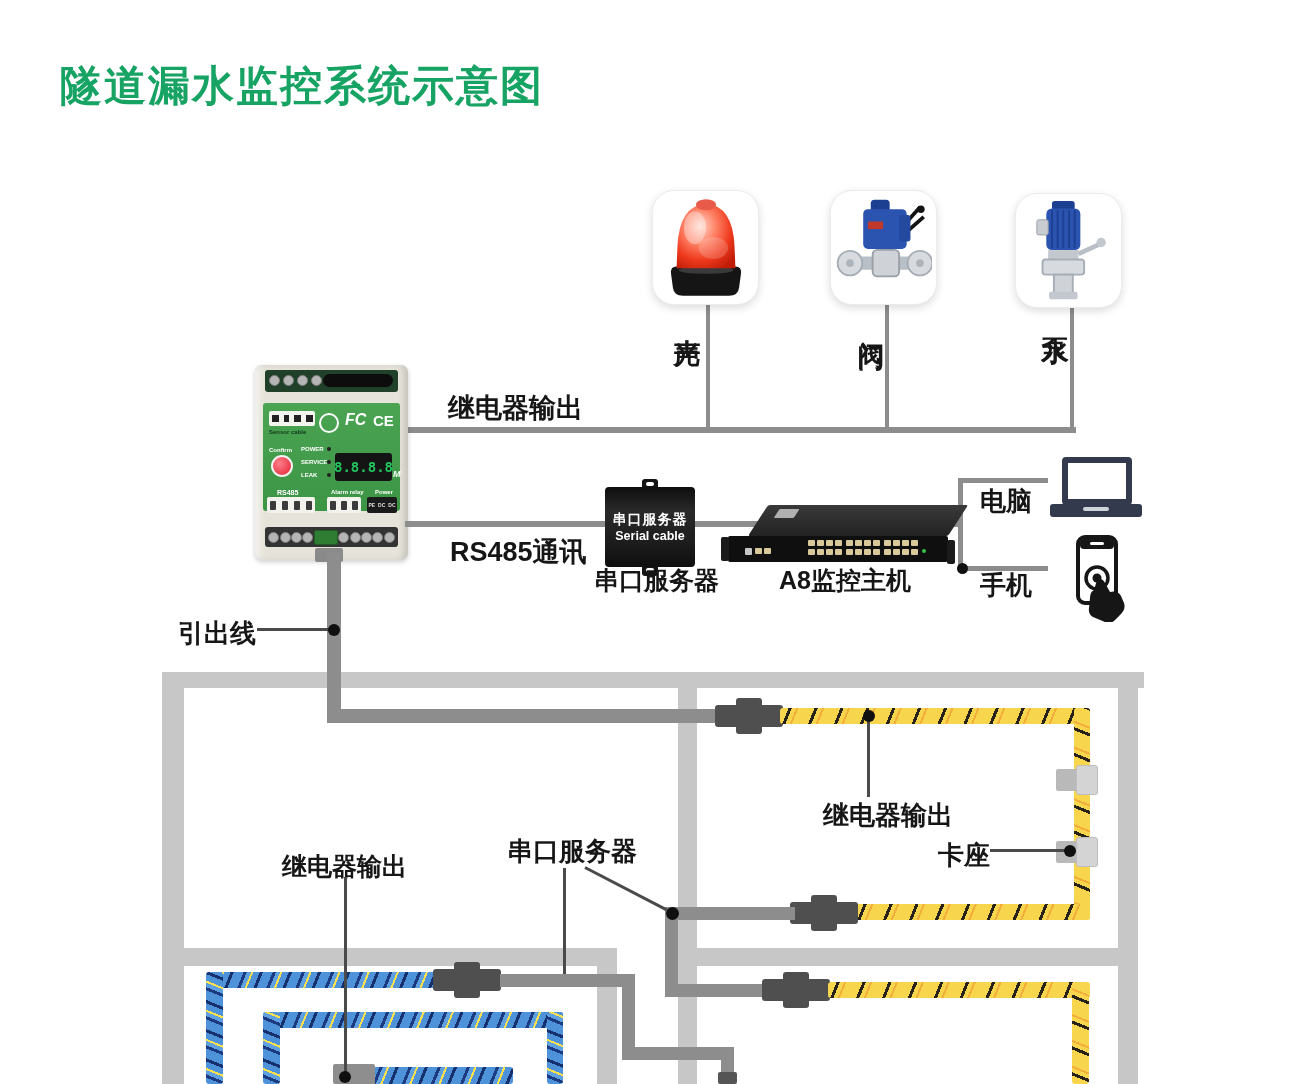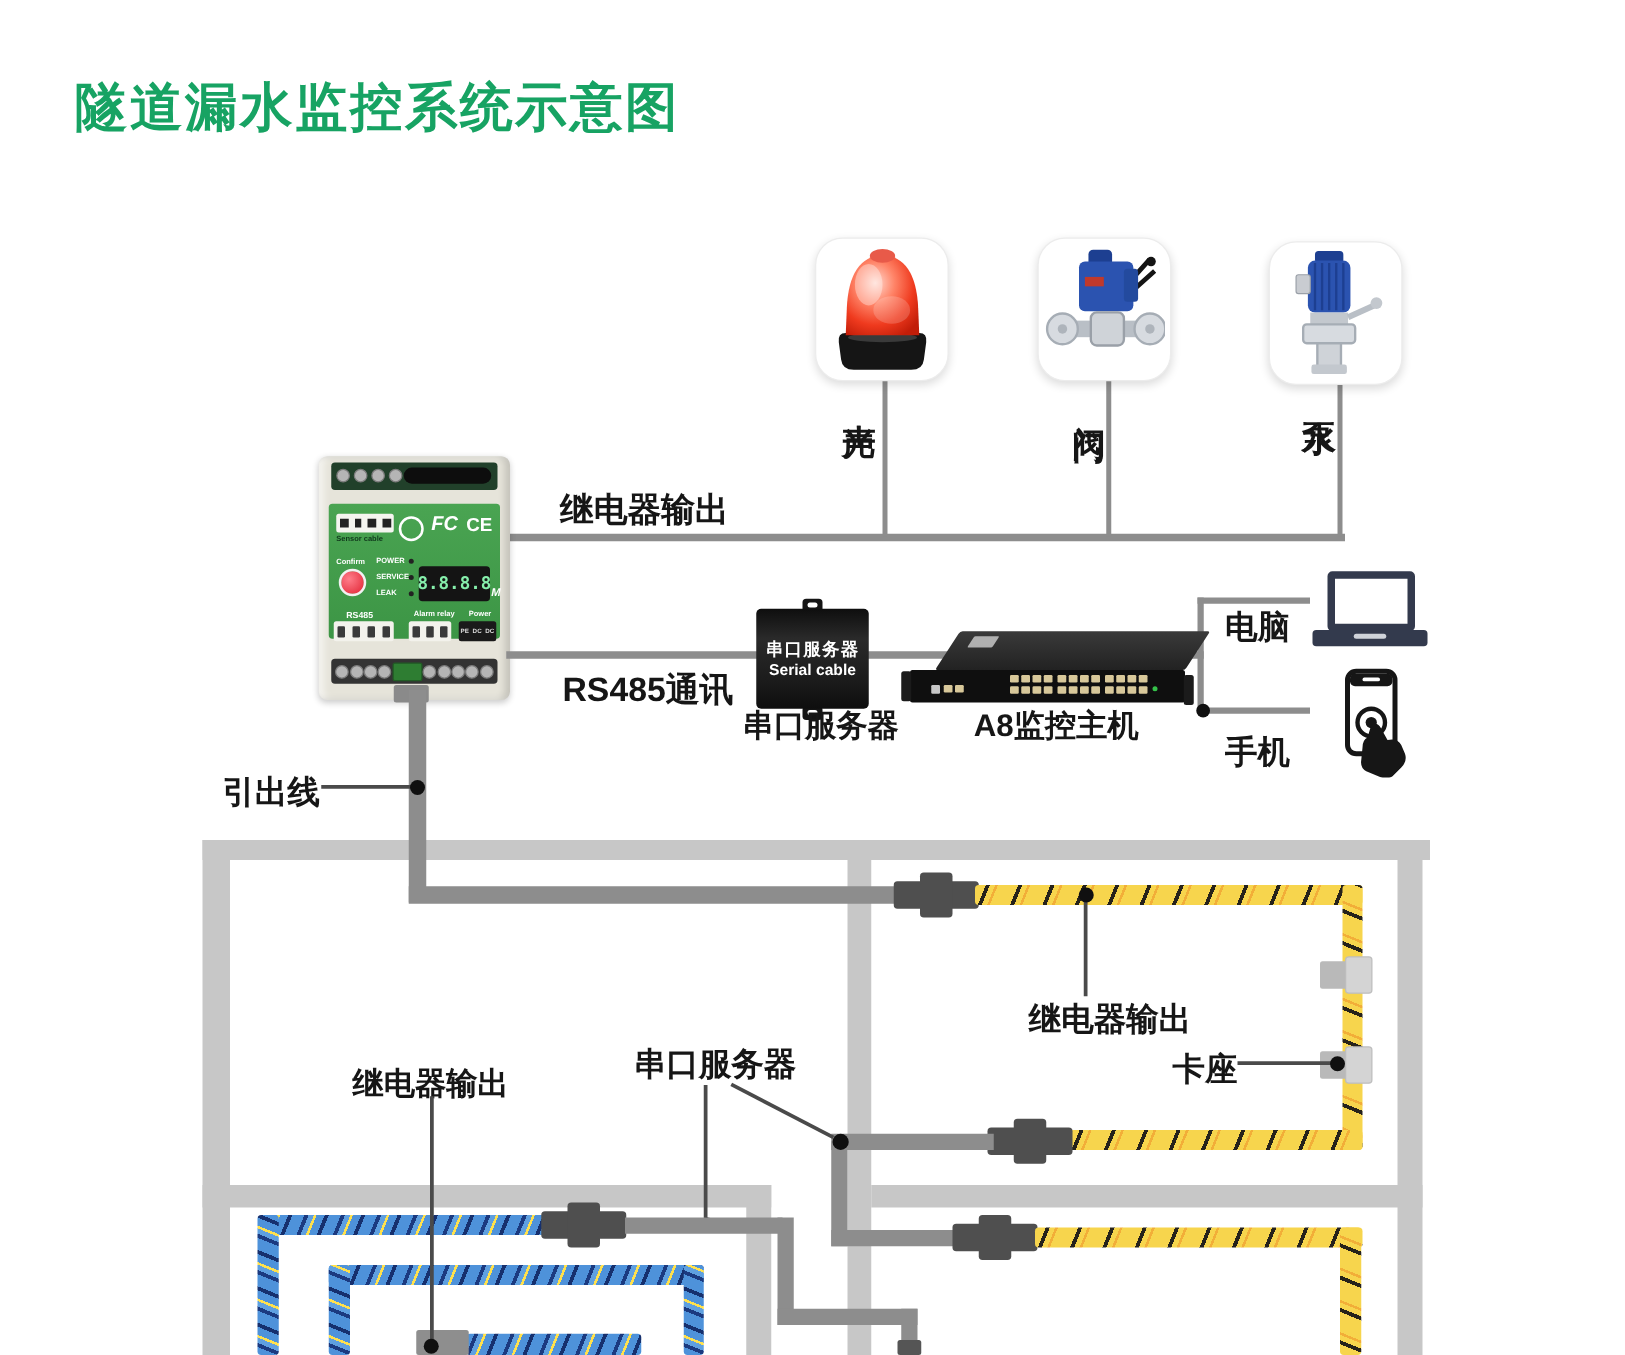--- a/index.html
+++ b/index.html
@@ -27,21 +27,21 @@
   .clamp-cover{background:#d4d4d4;border-radius:3px;border:1px solid #bdbdbd;}
   
   .card{position:absolute;width:105px;height:113px;background:#fff;border:1px solid #ececec;border-radius:22px;
         box-shadow:0 3px 8px rgba(0,0,0,.14);display:flex;align-items:center;justify-content:center;}
   
   .ctrl{position:absolute;left:255px;top:365px;width:153px;height:195px;background:#e6e4da;border-radius:7px;
         box-shadow:inset -4px 0 6px rgba(0,0,0,.15), inset 4px 0 6px rgba(255,255,255,.6), 0 2px 5px rgba(0,0,0,.2);}
   .ctrl-topstrip{position:absolute;left:10px;top:5px;width:133px;height:22px;background:#21402a;border-radius:3px;}
   .ctrl-panel{position:absolute;left:8px;top:38px;width:137px;height:108px;background:linear-gradient(180deg,#4aa452,#3c9545);border-radius:3px;}
   .tiny{position:absolute;color:#fff;font-size:6px;font-weight:bold;white-space:nowrap;}
-  .seg{font-family:"DejaVu Sans Mono","Liberation Mono",monospace;font-weight:bold;color:#86efac;}
+  .seg{font-family:"DejaVu Sans Mono","Liberation Mono",monospace;font-weight:bold;color:#22c55e;}
   .tblock{position:absolute;height:16px;background:#f3f2ec;border-radius:2px;display:flex;align-items:center;justify-content:space-around;}
   .tslot{width:6px;height:9px;background:#3a3a3a;border-radius:1px;}
   .ctrl-botstrip{position:absolute;left:10px;top:162px;width:133px;height:20px;background:#333;border-radius:3px;display:flex;align-items:center;justify-content:space-around;padding:0 3px;box-sizing:border-box;}
   .screw{width:9px;height:9px;background:#b5b5b5;border:1px solid #7d7d7d;border-radius:50%;}
   
   .srv-box{position:absolute;left:0;top:8px;width:90px;height:80px;background:linear-gradient(180deg,#0e0e0e,#2a2a2a 30%,#1c1c1c 70%,#0e0e0e);border-radius:4px;
            display:flex;flex-direction:column;align-items:center;justify-content:center;}
   .srv-tab{position:absolute;left:37px;width:16px;height:11px;background:#141414;border-radius:3px;}
   .srv-hole{position:absolute;left:4px;top:3px;width:8px;height:4px;background:#fff;border-radius:2px;}
   .srv-l1{color:#fff;font-size:14px;font-weight:bold;letter-spacing:1px;}
@@ -199,21 +199,21 @@
     <div style="position:absolute;left:60px;top:183px;width:28px;height:14px;background:#8a8a8a;border-radius:2px;"></div>
   </div>
 
   <div class="abs wire" style="left:405px;top:521px;width:558px;height:6px;"></div>
   <div class="abs lbl" style="left:450px;top:534px;font-size:27px;">RS485通讯</div>
   <div class="abs wire" style="left:958px;top:478px;width:5px;height:93px;"></div>
   <div class="abs wire" style="left:958px;top:478px;width:90px;height:5px;"></div>
   <div class="abs wire" style="left:958px;top:566px;width:90px;height:5px;"></div>
   <div class="abs dot" style="left:957px;top:563px;width:11px;height:11px;"></div>
   <div class="abs lbl" style="left:980px;top:484px;">电脑</div>
-  <div class="abs lbl" style="left:980px;top:584px;">手机</div>
+  <div class="abs lbl" style="left:980px;top:568px;">手机</div>
 
   <div class="lap-scr"></div>
   <div class="lap-base"></div>
   <div class="lap-notch"></div>
 
   <svg class="abs" style="left:1070px;top:534px;" width="56" height="88" viewBox="0 0 56 88">
     <rect x="8" y="3" width="38" height="66" rx="7" fill="#fff" stroke="#161616" stroke-width="4"></rect>
     <rect x="10" y="5" width="34" height="10" rx="4" fill="#161616"></rect>
     <rect x="20" y="8" width="14" height="3" rx="1.5" fill="#fff"></rect>
     <circle cx="27" cy="44" r="11" fill="none" stroke="#161616" stroke-width="3.5"></circle>

